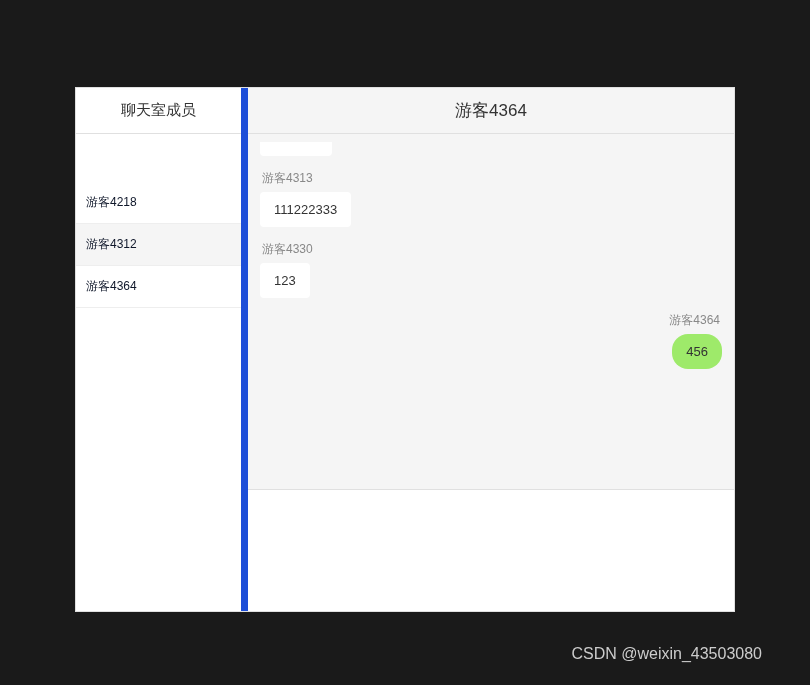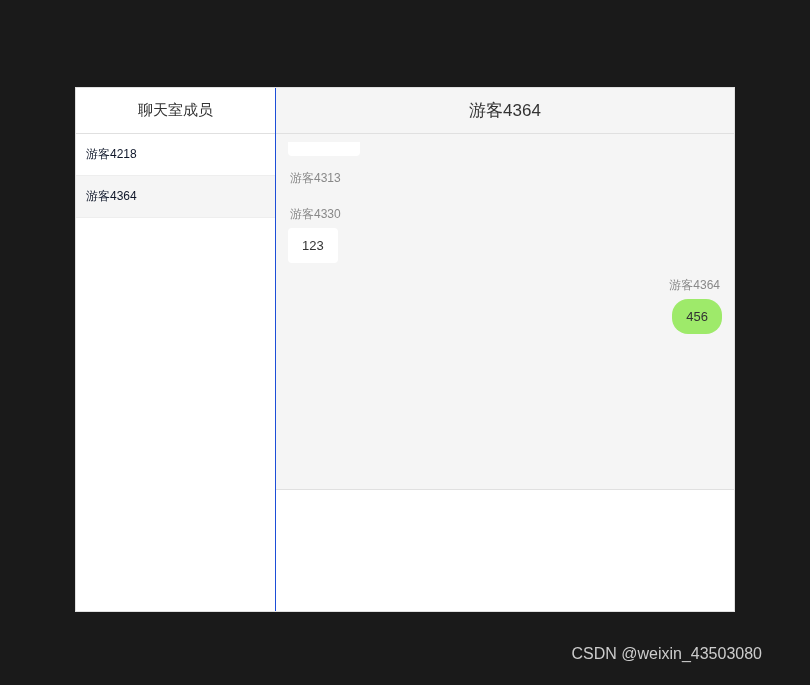--- a/index.html
+++ b/index.html
@@ -19,24 +19,25 @@
       position: absolute;
       left: 75px;
       top: 87px;
       width: 660px;
       height: 525px;
       background: #fff;
       display: flex;
       border: 1px solid #e0e0e0;
     }
     .sidebar {
-      width: 200px;
-      border-right: 1px solid #1d4ed8;
+      width: 172px;
+      border-right: 7px solid #1d4ed8;
       display: flex;
       flex-direction: column;
+      gap: 48px;
     }
     .sidebar-header {
       height: 46px;
       display: flex;
       align-items: center;
       justify-content: center;
       font-size: 15px;
       color: #333;
       border-bottom: 1px solid #e0e0e0;
       background: #fff;
@@ -156,29 +157,31 @@
     }
   </style>
 </head>
 <body>
 
 <div class="chat-container">
   <div class="sidebar">
     <div class="sidebar-header">聊天室成员</div>
     <div class="member-list">
       <div class="member-item">游客4218</div>
+      <div class="member-item">游客4312</div>
       <div class="member-item">游客4364</div>
     </div>
   </div>
   <div class="main">
     <div class="main-header">游客4364</div>
     <div class="messages" id="messages-scroll">
       <div class="msg-partial"></div>
       <div class="msg left">
         <div class="msg-sender">游客4313</div>
+        <div class="msg-bubble">111222333</div>
       </div>
       <div class="msg left">
         <div class="msg-sender">游客4330</div>
         <div class="msg-bubble">123</div>
       </div>
       <div class="msg right">
         <div class="msg-sender">游客4364</div>
         <div class="msg-bubble">456</div>
       </div>
     </div>

